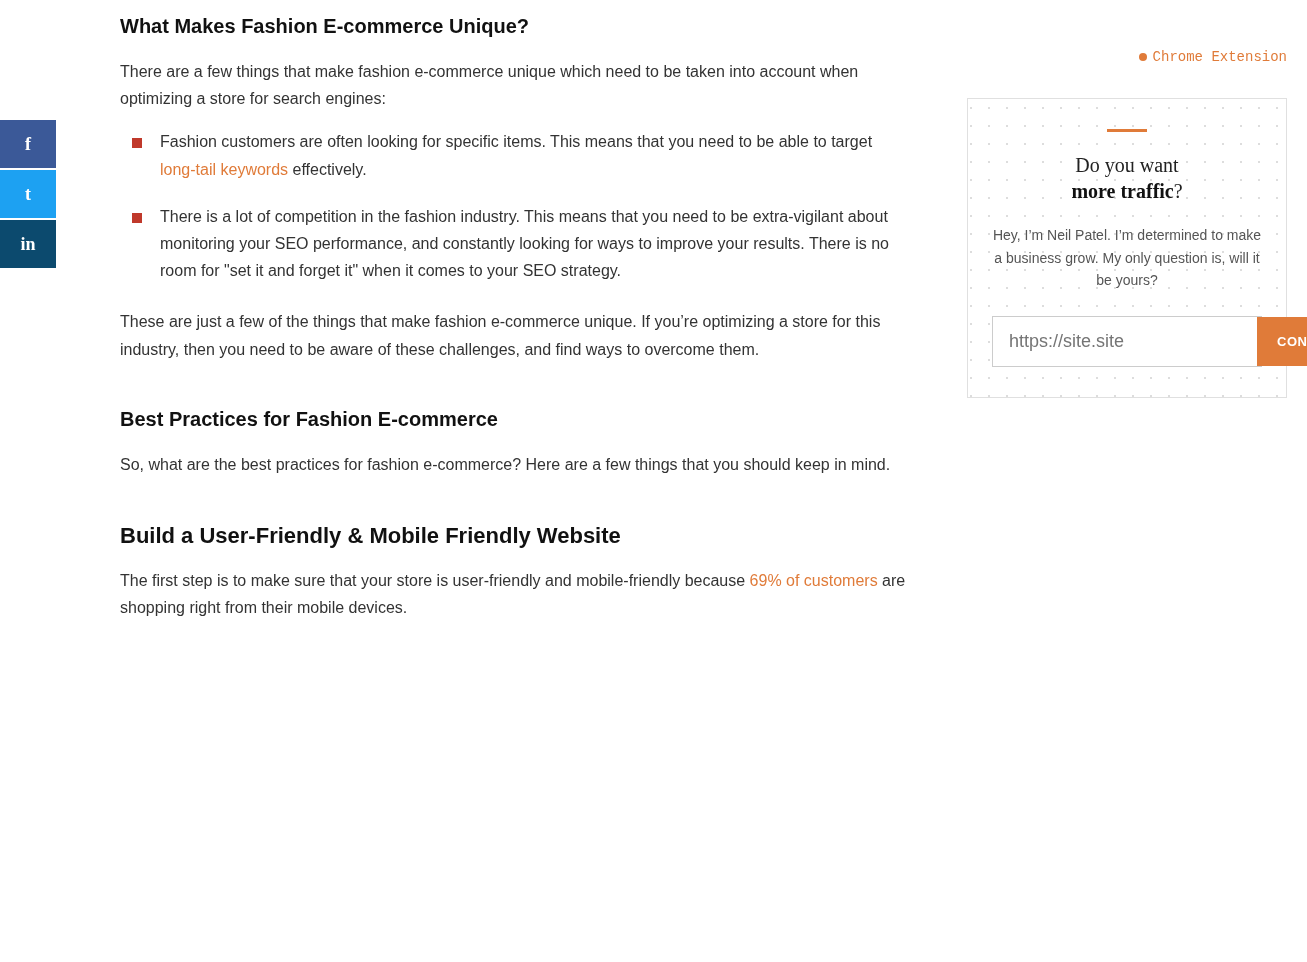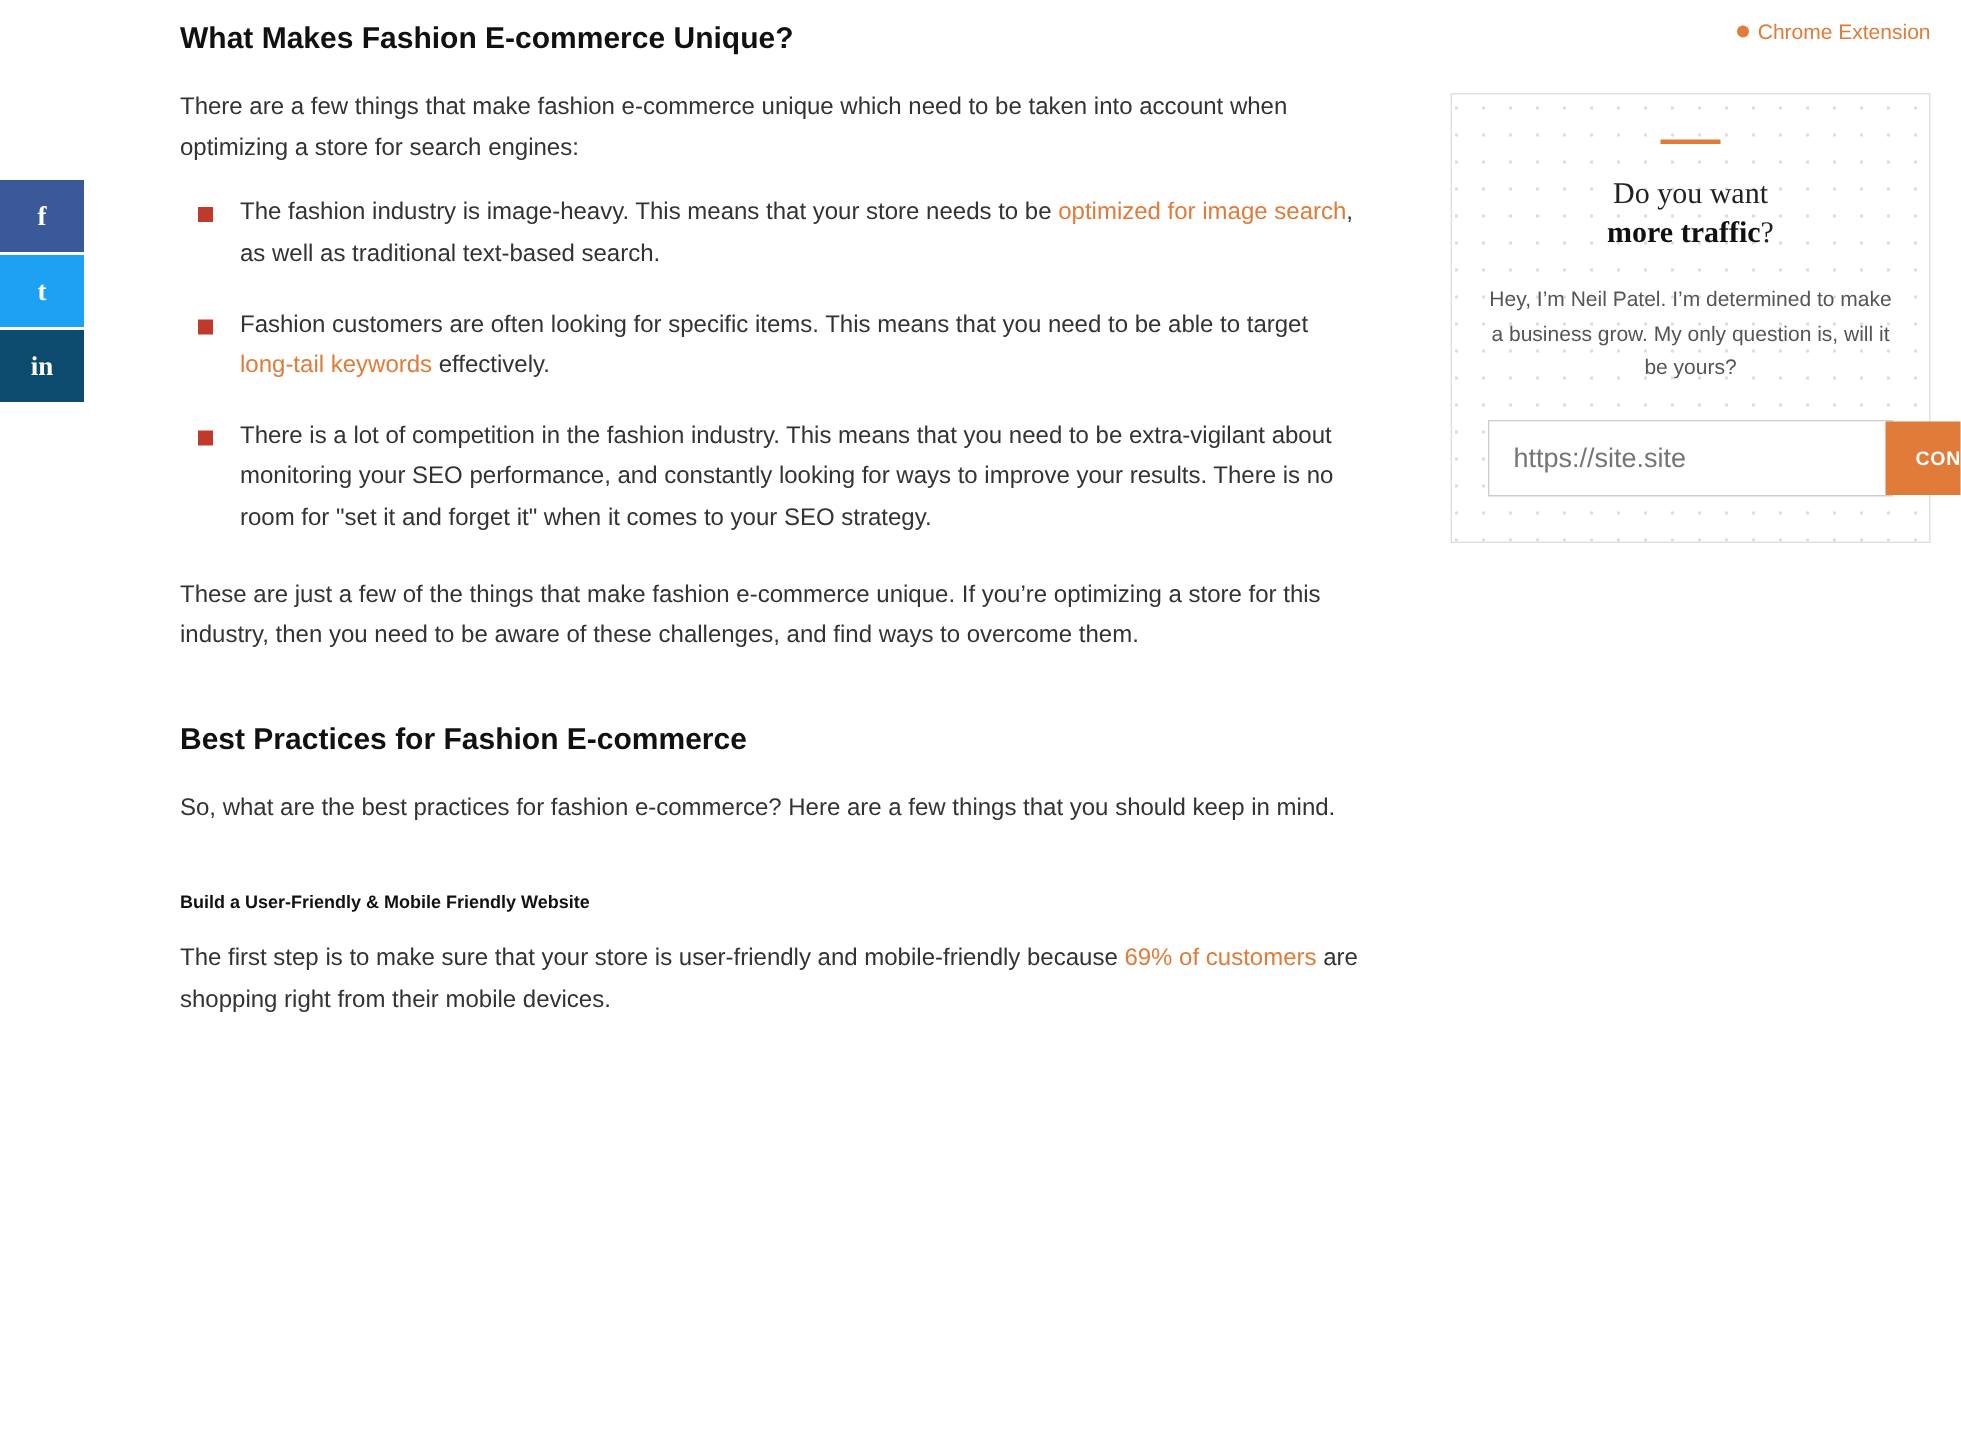--- a/index.html
+++ b/index.html
@@ -57,21 +57,21 @@
 
     .article-section h2 {
       font-size: 20px;
       font-weight: bold;
       color: #111;
       margin-bottom: 16px;
       font-family: Arial, sans-serif;
     }
 
     .article-section h3 {
-      font-size: 12px;
+      font-size: 22px;
       font-weight: bold;
       color: #111;
       margin-bottom: 14px;
       font-family: Arial, sans-serif;
     }
 
     .article-section p {
       font-size: 16px;
       color: #333;
       line-height: 1.7;
@@ -120,25 +120,26 @@
       padding: 10px 20px;
       flex-shrink: 0;
     }
 
     .chrome-extension-link {
       display: flex;
       align-items: center;
       gap: 6px;
       color: #e07b39;
       text-decoration: none;
-      font-family: Liberation Sans, sans-serif;
+      font-family: Liberation Mono, monospace;
       font-size: 14px;
       margin-bottom: 30px;
       margin-left: auto;
       justify-content: flex-end;
+      margin-top: 36px;
     }
 
     .chrome-ext-dot {
       width: 8px;
       height: 8px;
       background: #e07b39;
       border-radius: 50%;
       flex-shrink: 0;
     }
 
@@ -232,23 +233,20 @@
   </div>
 
   <div class="main-content">
 
     <div class="article-section">
       <h2>What Makes Fashion E-commerce Unique?</h2>
       <p>There are a few things that make fashion e-commerce unique which need to be taken into account when optimizing a store for search engines:</p>
 
       <ul>
         <li>
-          <span>The fashion industry is image-heavy. This means that your store needs to be </span><a class="link-orange" href="#">optimized for image search</a><span>, as well as traditional text-based search.</span>
-        </li>
-        <li>
           <span>Fashion customers are often looking for specific items. This means that you need to be able to target </span><a class="link-orange" href="#">long-tail keywords</a><span> effectively.</span>
         </li>
         <li>
           <span>There is a lot of competition in the fashion industry. This means that you need to be extra-vigilant about monitoring your SEO performance, and constantly looking for ways to improve your results. There is no room for "set it and forget it" when it comes to your SEO strategy.</span>
         </li>
       </ul>
 
       <p>These are just a few of the things that make fashion e-commerce unique. If you’re optimizing a store for this industry, then you need to be aware of these challenges, and find ways to overcome them.</p>
     </div>
 

